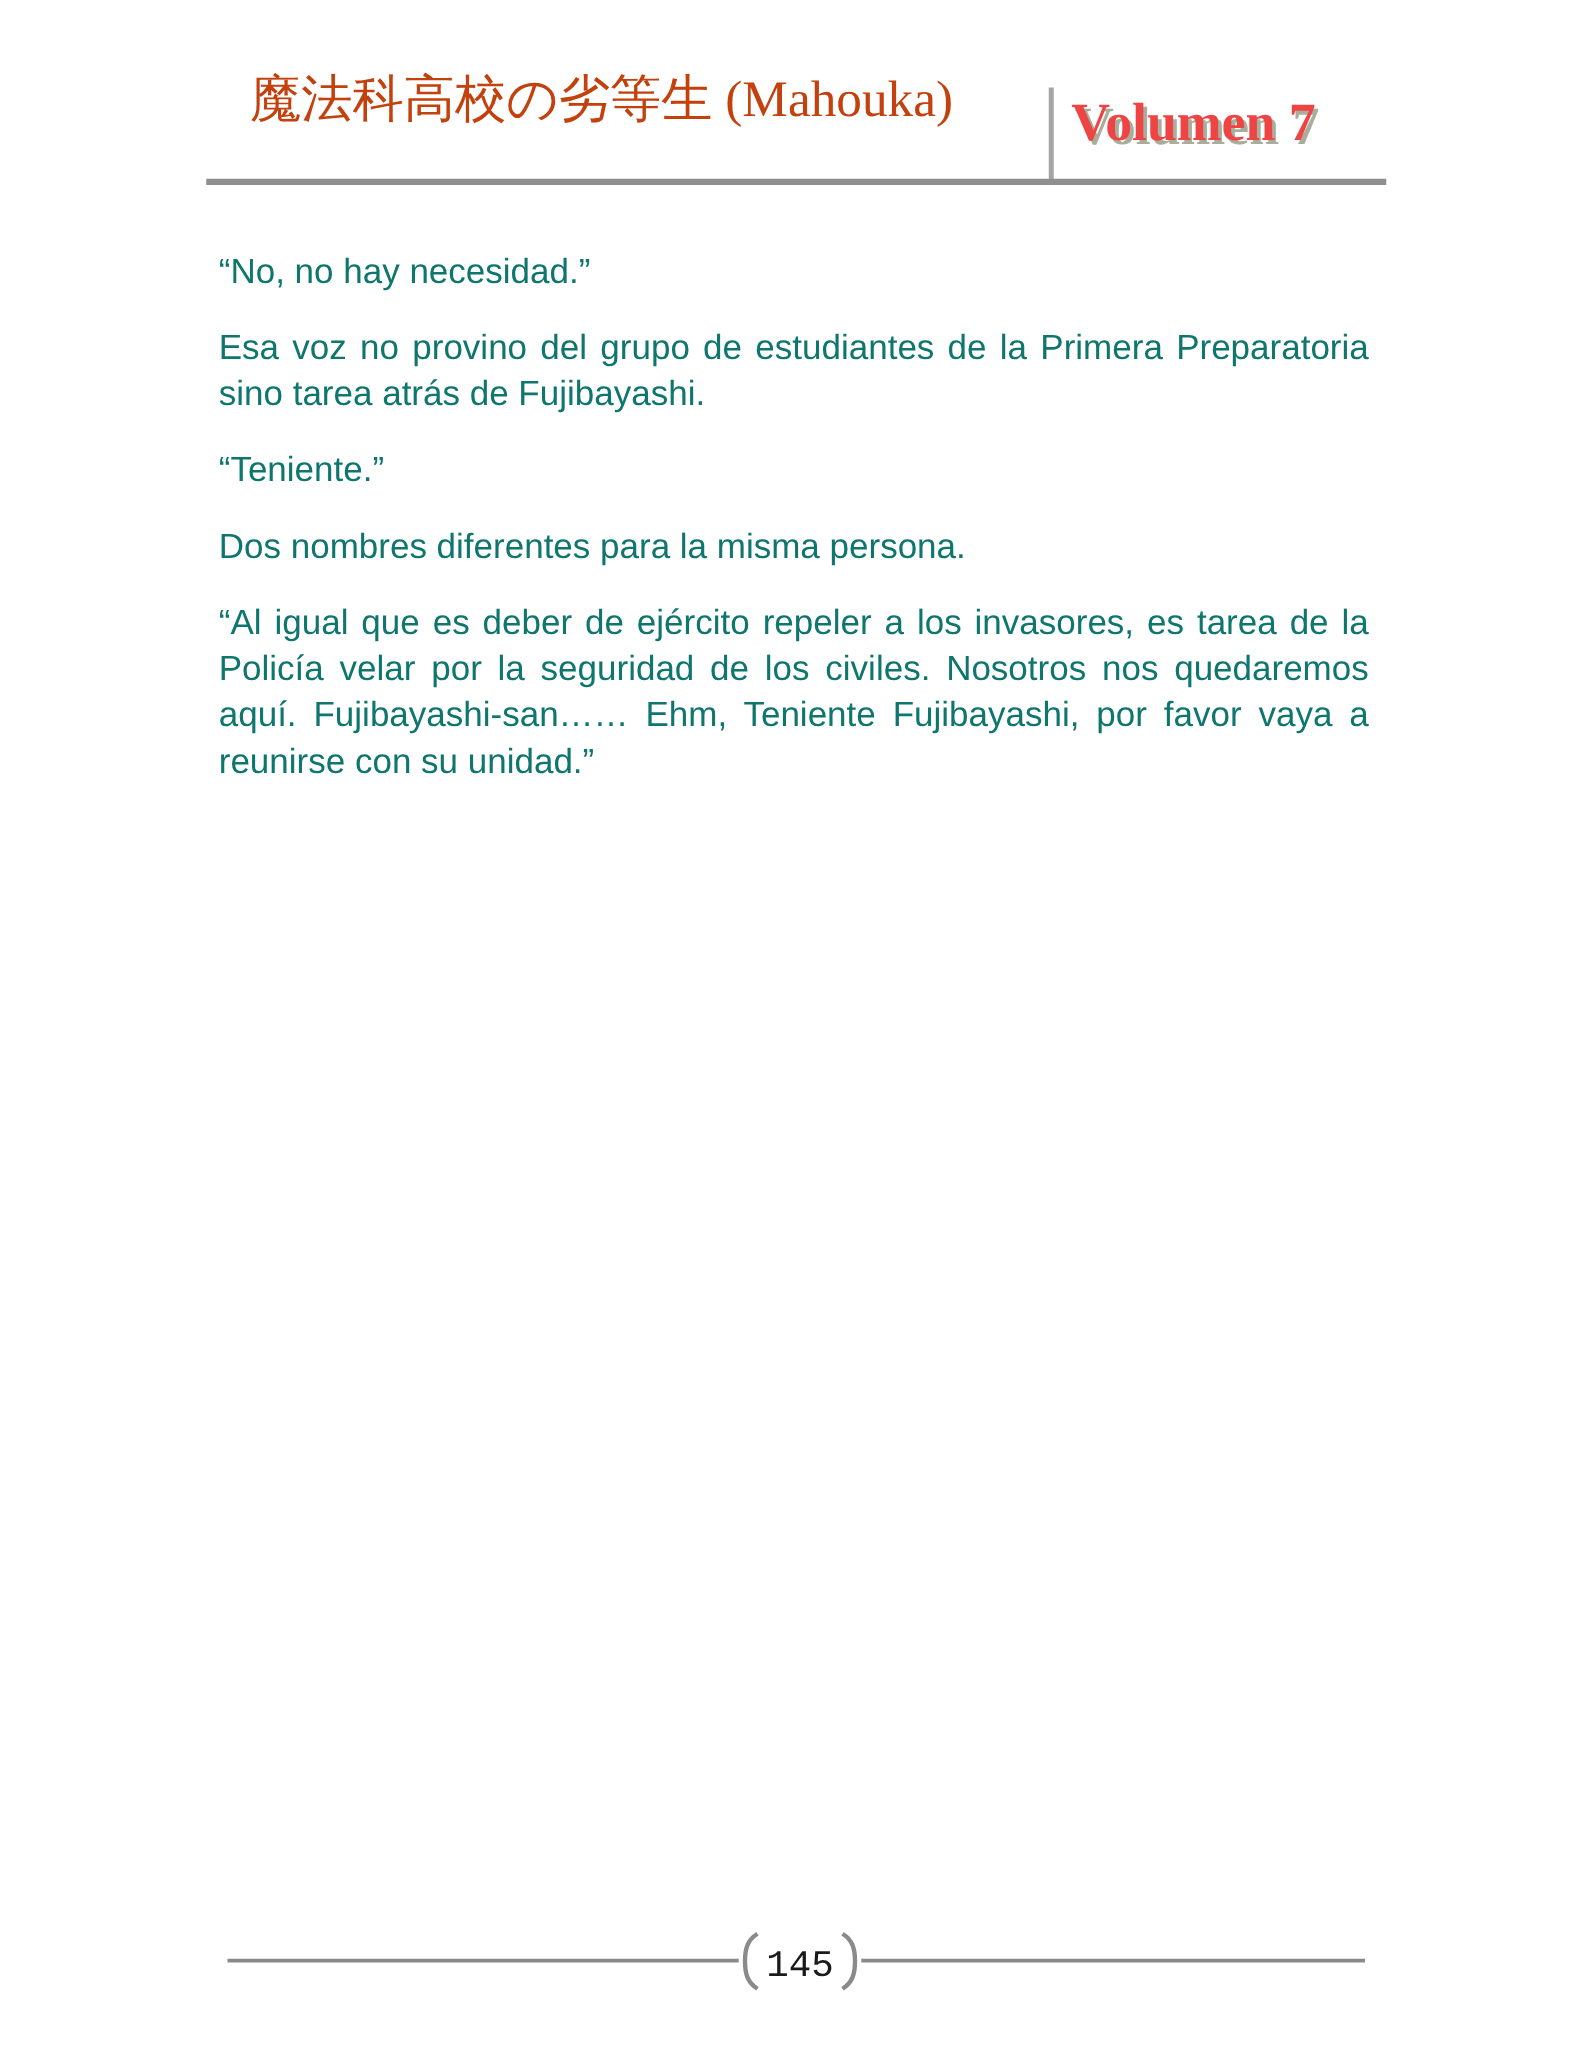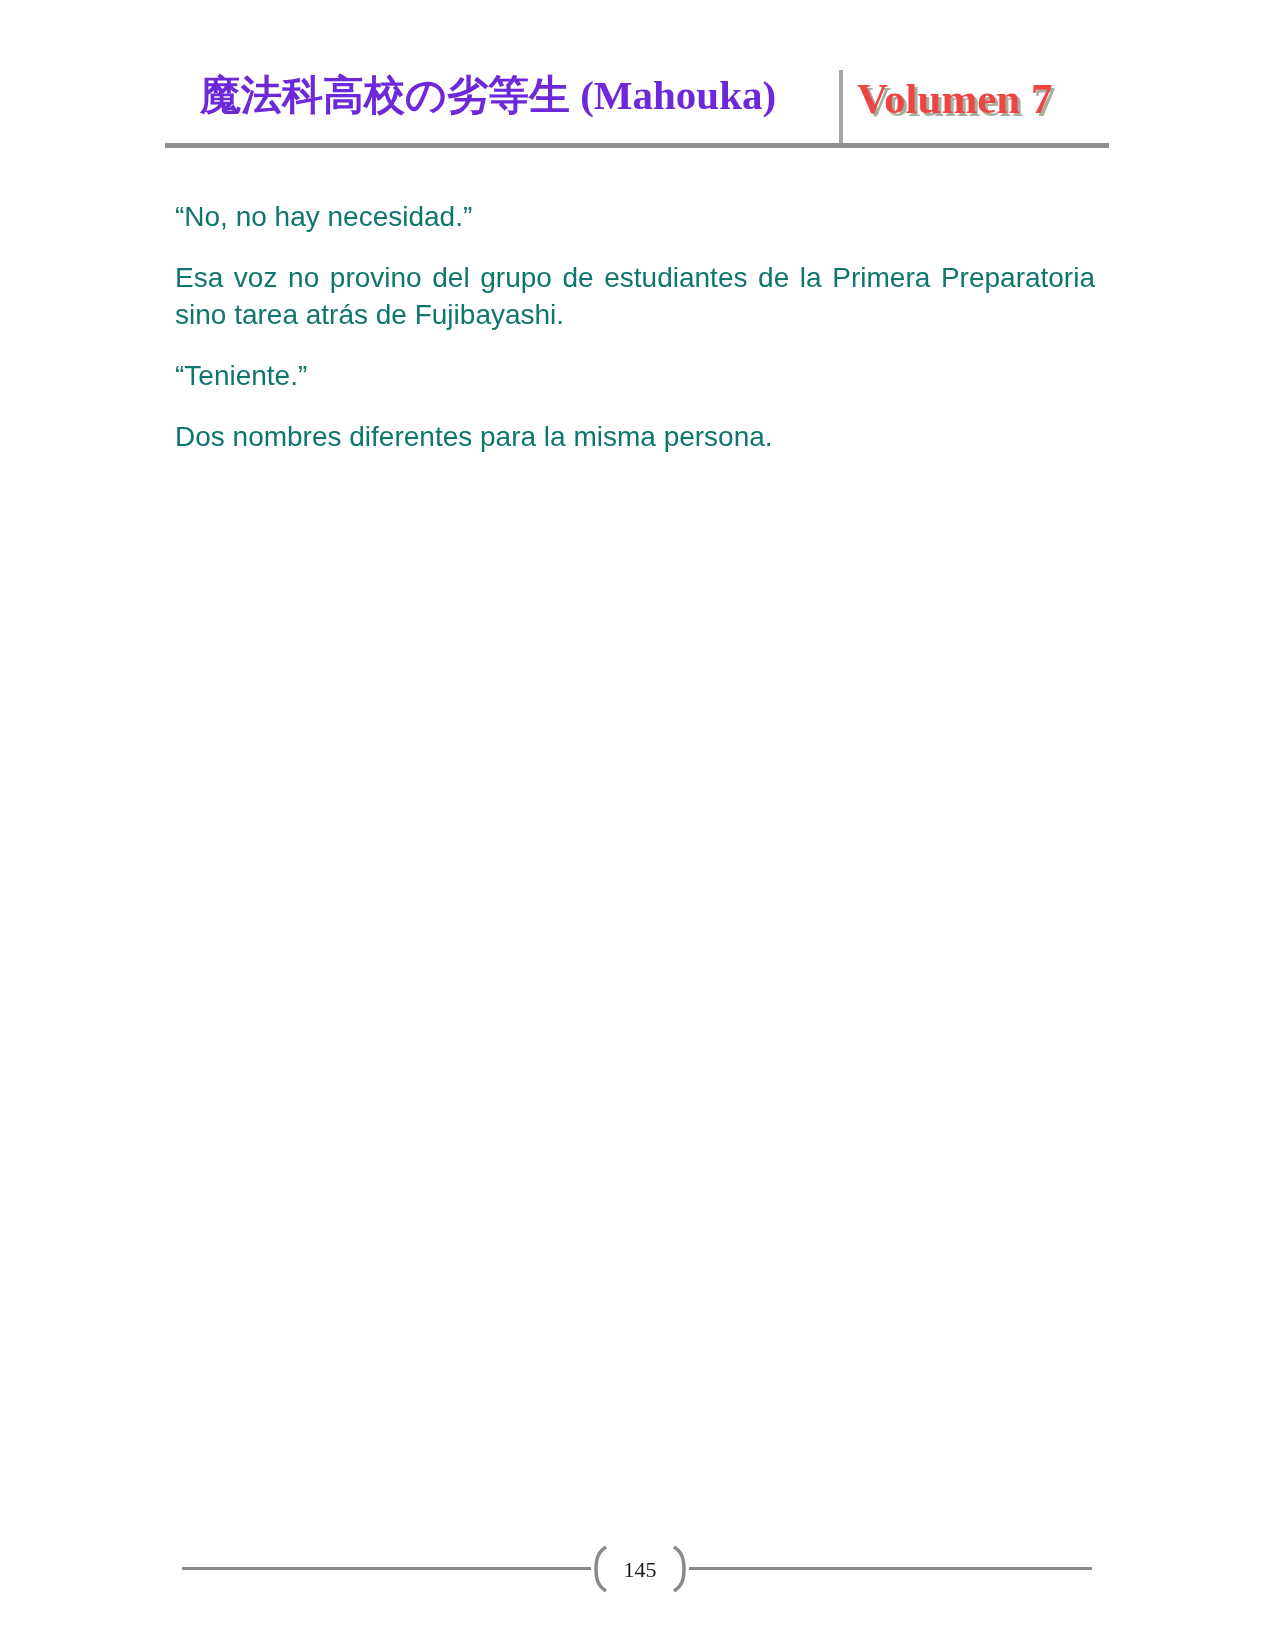--- a/index.html
+++ b/index.html
@@ -13,26 +13,26 @@
     height: 1650px;
     background: #ffffff;
     overflow: hidden;
     font-family: "Liberation Sans", sans-serif;
   }
 
   
   .header-title {
     position: absolute;
     left: 200px;
-    top: 70px;
+    top: 54px;
     font-family: "Liberation Serif", "DejaVu Serif", serif;
-    font-weight: bold;
+    font-weight: normal;
     font-size: 41px;
     line-height: 1.25;
-    color: #6d28d9;
+    color: #c2410c;
     white-space: nowrap;
   }
   .header-divider {
     position: absolute;
     left: 839px;
     top: 70px;
     width: 4px;
     height: 74px;
     background: #a6a6a6;
   }
@@ -90,43 +90,44 @@
     height: 48px;
   }
   .footer-bracket.left  { left: 591px; }
   .footer-bracket.right { left: 671px; }
   .footer-page-number {
     position: absolute;
     left: 600px;
     top: 1557px;
     width: 80px;
     text-align: center;
-    font-size: 22px;
+    font-size: 30px;
     color: #1a1a1a;
-    font-family: Liberation Serif, serif;
+    font-family: Liberation Mono, monospace;
   }
 </style>
 </head>
 <body>
 
 <div class="page">
 
   <div class="header-title">魔法科高校の劣等生 (Mahouka)</div>
 
   <div class="header-divider"></div>
 
   <div class="header-volume">Volumen 7</div>
 
   <div class="header-rule"></div>
 
   <div class="body-text">
     <p>“No, no hay necesidad.”</p>
     <p>Esa voz no provino del grupo de estudiantes de la Primera Preparatoria sino tarea atrás de Fujibayashi.</p>
     <p>“Teniente.”</p>
     <p>Dos nombres diferentes para la misma persona.</p>
+    <p>“Al igual que es deber de ejército repeler a los invasores, es tarea de la Policía velar por la seguridad de los civiles. Nosotros nos quedaremos aquí. Fujibayashi-san…… Ehm, Teniente Fujibayashi, por favor vaya a reunirse con su unidad.”</p>
   </div>
 
   <div class="footer-line left"></div>
 
   <svg class="footer-bracket left" viewBox="0 0 18 48">
     <path d="M15 2 C7 7 5 14 5 24 C5 34 7 41 15 46" fill="none" stroke="#8a8a8a" stroke-width="3.5"></path>
   </svg>
 
   <div class="footer-page-number">145</div>
 

